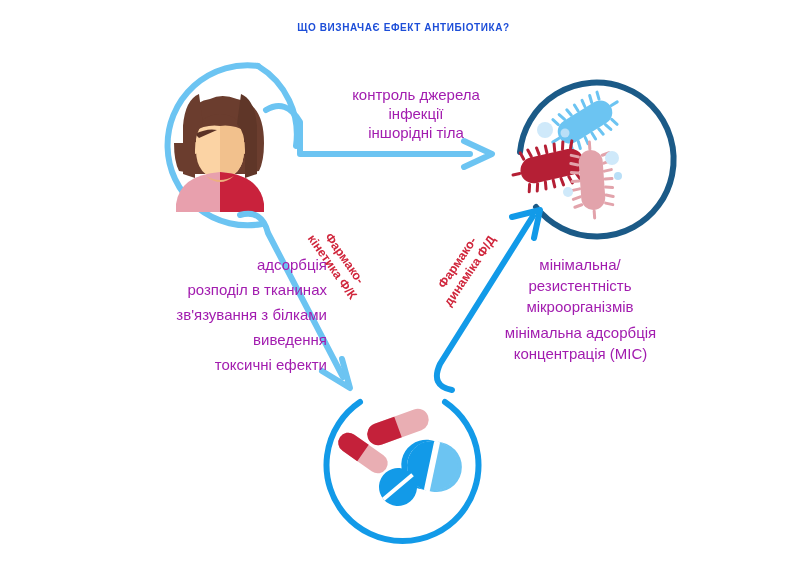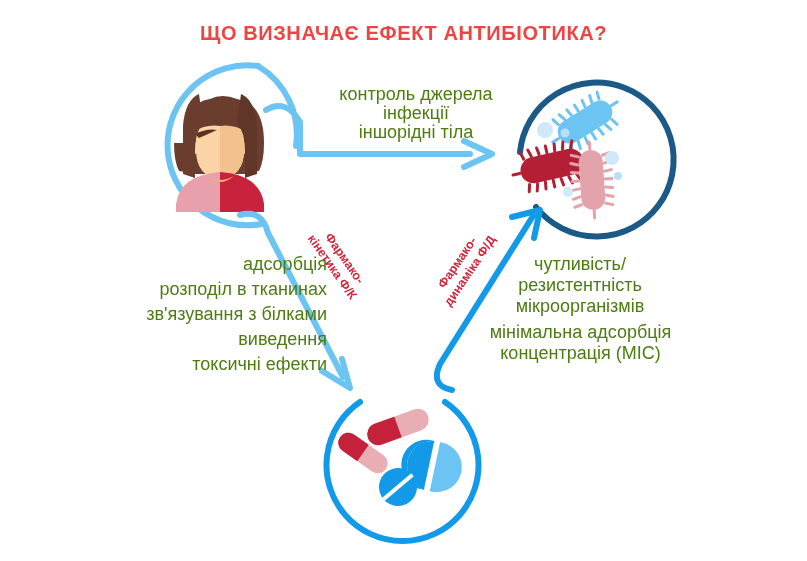--- a/index.html
+++ b/index.html
@@ -20,30 +20,30 @@
     left: 0; top: 0;
     width: 807px;
     height: 561px;
   }
   .title {
     position: absolute;
     left: 0;
     top: 22px;
     width: 807px;
     text-align: center;
-    font-size: 20px;
+    font-size: 10px;
     font-weight: bold;
     letter-spacing: 0.6px;
-    color: #ef4444;
+    color: #1d4ed8;
   }
   .txt {
     position: absolute;
-    font-size: 18px;
+    font-size: 15px;
     line-height: 19px;
-    color: #4d7c0f;
+    color: #a21caf;
     white-space: pre-line;
   }
   #label-top {
     left: 318px;
     top: 85px;
     width: 196px;
     text-align: center;
   }
   #label-left {
     left: 95px;
@@ -270,21 +270,21 @@
   <div class="txt" id="label-top">контроль джерела
 інфекції
 іншорідні тіла</div>
 
   <div class="txt" id="label-left">адсорбція
 розподіл в тканинах
 зв'язування з білками
 виведення
 токсичні ефекти</div>
 
-  <div class="txt" id="label-right-a">чутливість/
+  <div class="txt" id="label-right-a">мінімальна/
 резистентність
 мікроорганізмів</div>
 
   <div class="txt" id="label-right-b">мінімальна адсорбція
 концентрація (MIC)</div>
 
   <div class="rot-label" id="rot-pk">Фармако-
 кінетика Ф/К</div>
 
   <div class="rot-label" id="rot-pd">Фармако-

